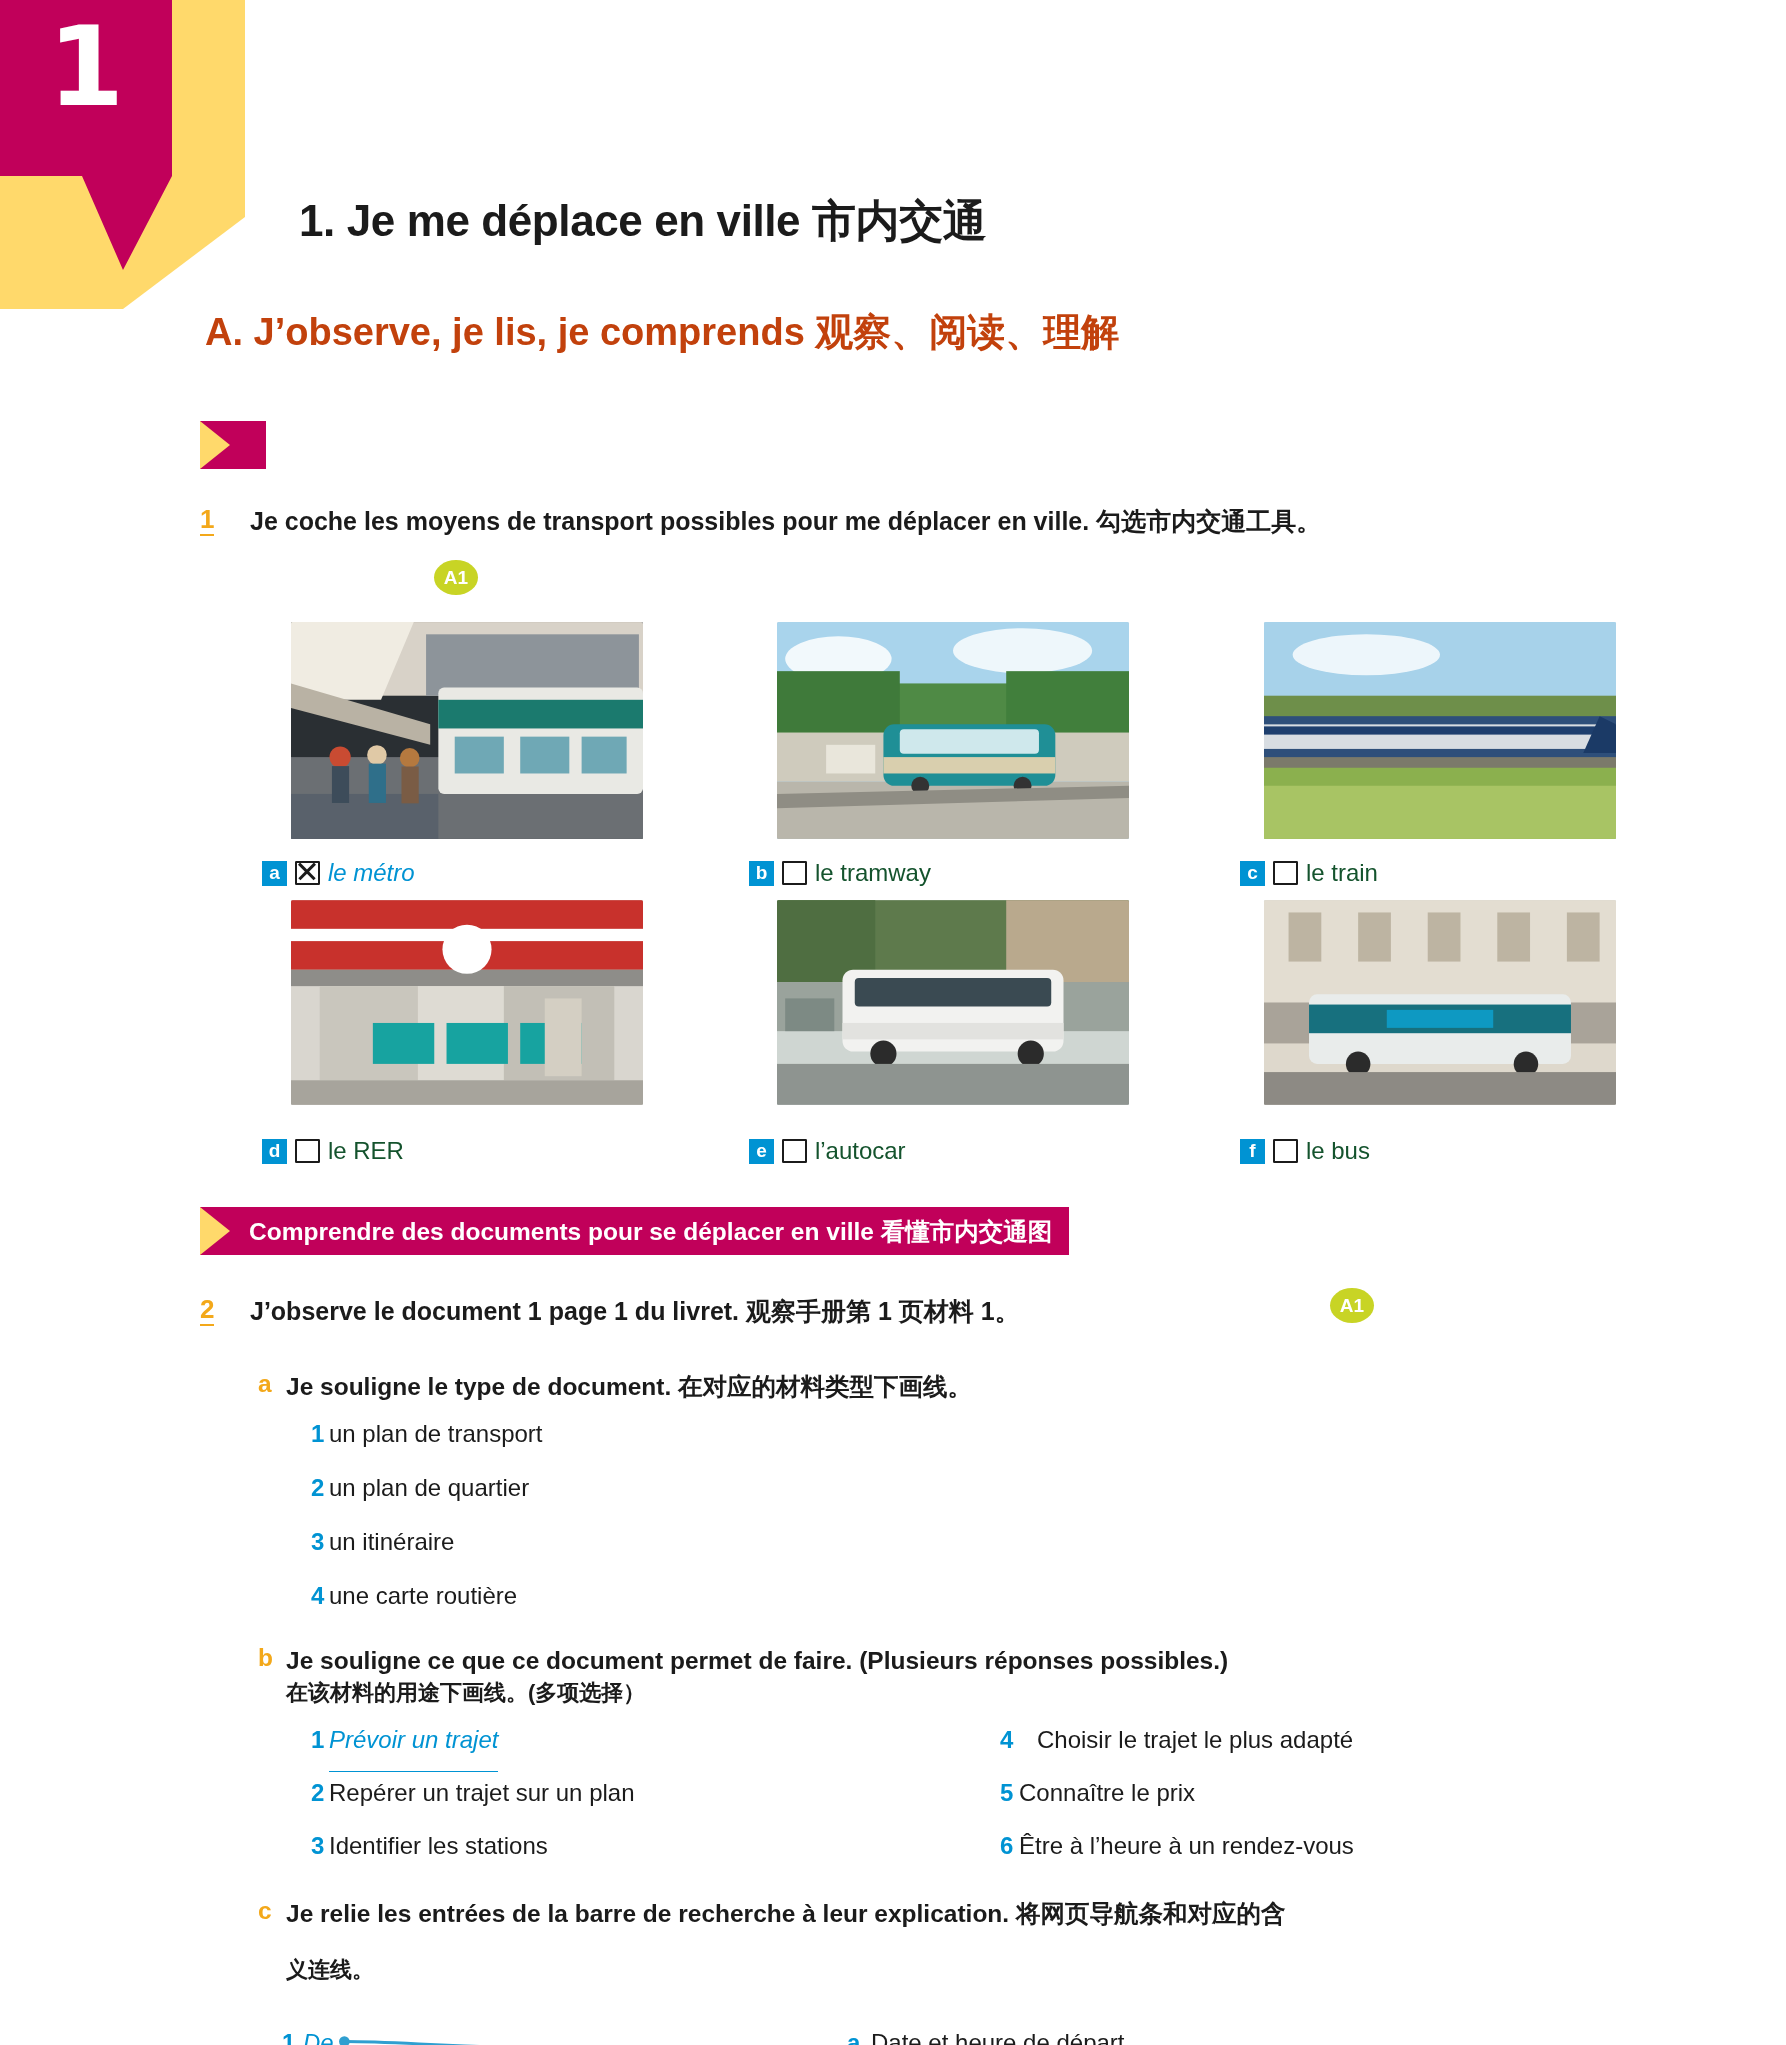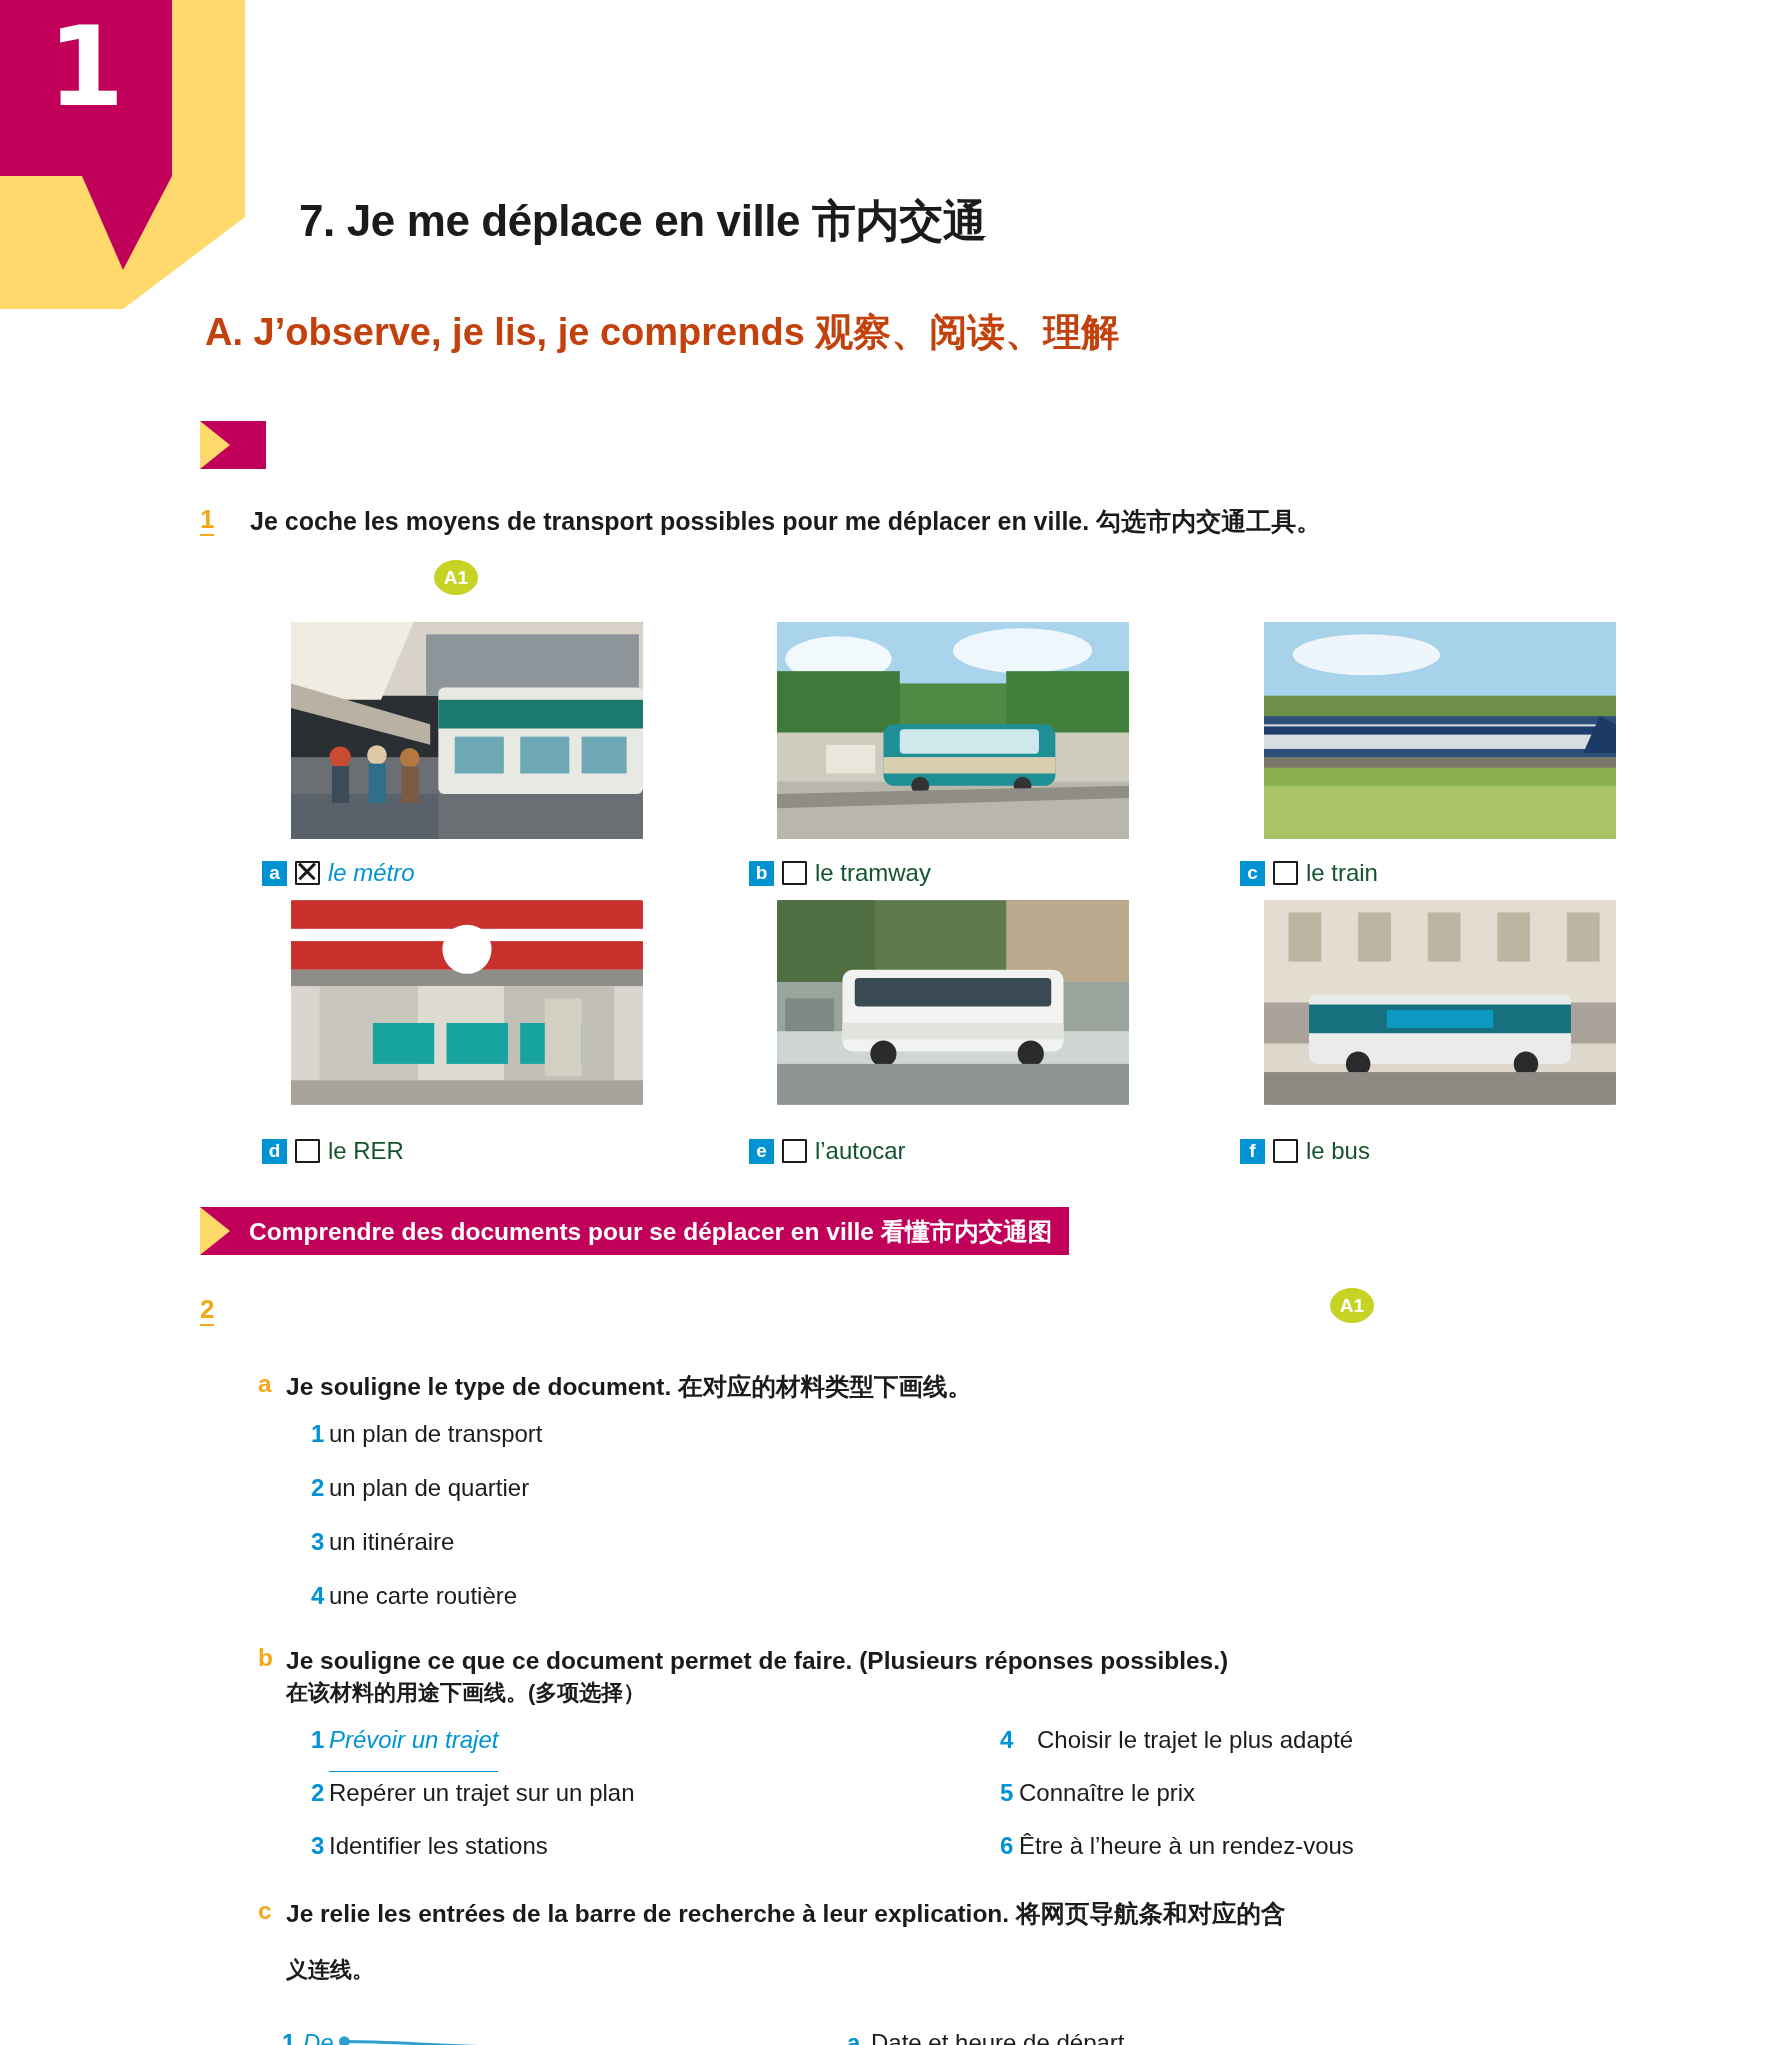--- a/index.html
+++ b/index.html
@@ -167,21 +167,21 @@
 <body>
 
 <div id="corner-tab">
   <div id="corner-yellow"></div>
   <div id="corner-magenta"></div>
   <div id="corner-number">1</div>
 </div>
 
 <div id="content">
 
-  <div id="page-title">7. Je me déplace en ville 市内交通</div>
+  <div id="page-title">1. Je me déplace en ville 市内交通</div>
   <div id="section-a">A. J’observe, je lis, je comprends 观察、阅读、理解</div>
 
   <div class="banner" id="banner-1">
     <span class="arrow"></span>
   </div>
 
   <div class="ex-num" style="left:200px; top:506px;">1</div>
   <div class="ex-text" style="left:250px; top:504px; width:1391px;">Je coche les moyens de transport possibles pour me déplacer en ville. 勾选市内交通工具。</div>
   <div class="a1-badge" style="left:434px; top:560px;">A1</div>
 
@@ -329,20 +329,21 @@
     <span class="checkbox"></span>
     <span class="opt-label">le bus</span>
   </div>
 
   <div class="banner" id="banner-2">
     <span class="arrow"></span>
     <span>Comprendre des documents pour se déplacer en ville 看懂市内交通图</span>
   </div>
 
   <div class="ex-num" style="left:200px; top:1296px;">2</div>
+  <div class="ex-text" style="left:250px; top:1294px; width:1350px;">J’observe le document 1 page 1 du livret. 观察手册第 1 页材料 1。</div>
   <div class="a1-badge" style="left:1330px; top:1288px;">A1</div>
 
   <div class="sub-letter" style="left:258px; top:1370px;">a</div>
   <div class="sub-head" style="left:286px; top:1370px; width:1309px;">Je souligne le type de document. 在对应的材料类型下画线。</div>
 
   <div class="item-num" style="left:311px; top:1420px;">1</div>
   <div class="item-txt" style="left:329px; top:1420px;">un plan de transport</div>
   <div class="item-num" style="left:311px; top:1474px;">2</div>
   <div class="item-txt" style="left:329px; top:1474px;">un plan de quartier</div>
   <div class="item-num" style="left:311px; top:1528px;">3</div>

